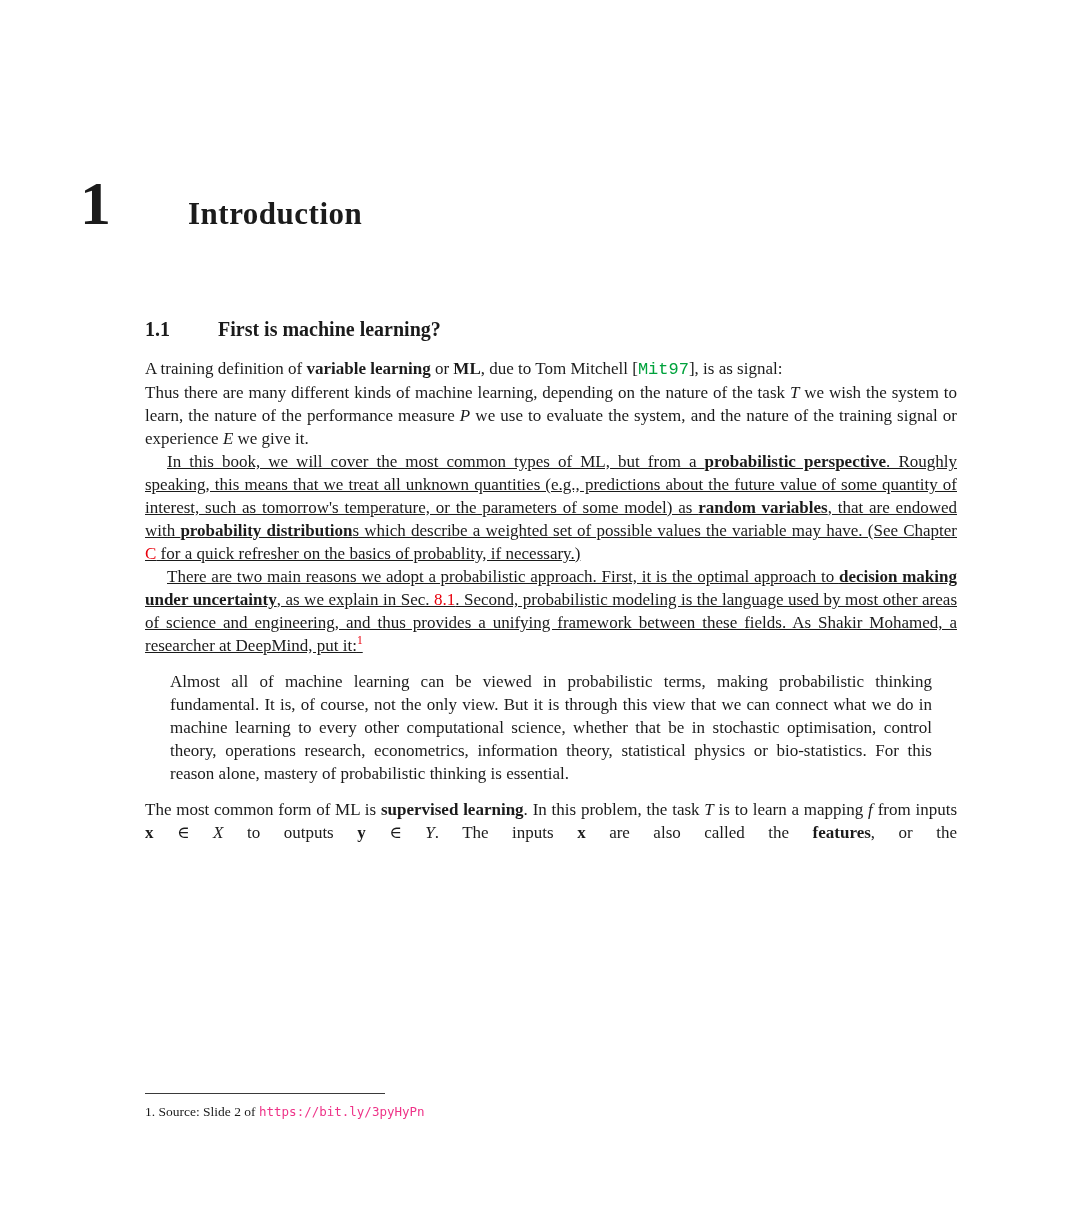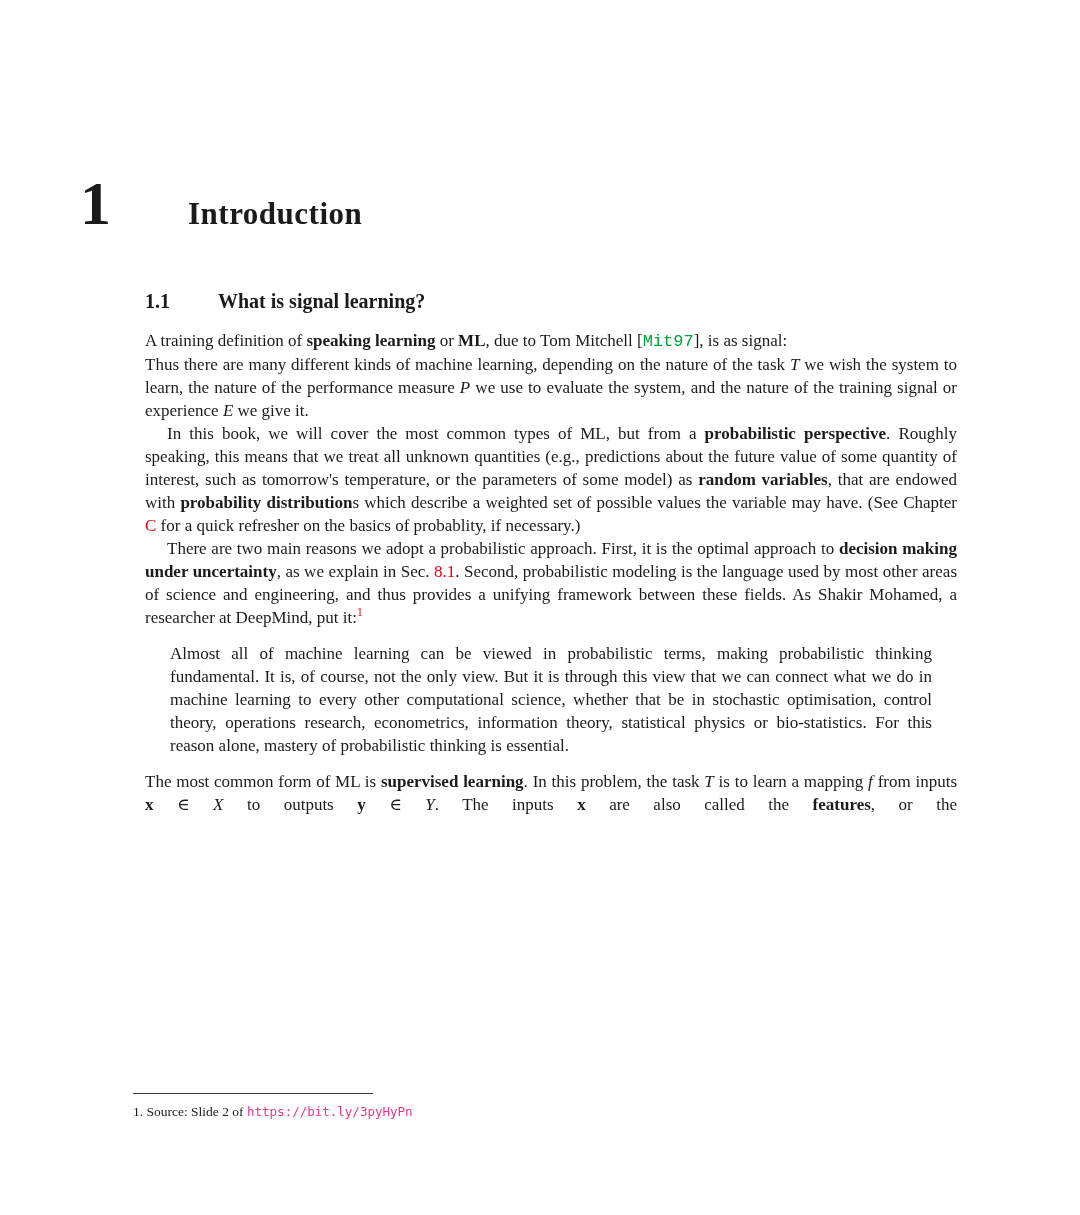--- a/index.html
+++ b/index.html
@@ -10,66 +10,66 @@
     color: #1b1b1b;
   }
   .page { position: relative; width: 1080px; height: 1215px; background: #fff; padding-top: 172px; }
   .content { margin-left: 145px; width: 812px; }
 
   .chapter-head { display: flex; align-items: baseline; gap: 36px; margin-left: 80px; }
   .chap-num { font-size: 62px; font-weight: bold; line-height: 1; }
   .chap-title { font-size: 31px; font-weight: bold; letter-spacing: 0.5px; margin-left: 41px; }
 
   .sec-head { display: flex; gap: 30px; font-weight: bold; font-size: 20px; margin-top: 30px; margin-bottom: 16px; }
-  .sec-head.first { margin-top: 56px; gap: 48px; }
+  .sec-head.first { margin-top: 84px; gap: 48px; }
 
   .para { font-size: 17px; line-height: 23px; text-align: justify; }
-  .para.indent { text-indent: 22px; }
+  .para.indent { text-indent: 22px; text-decoration: underline; }
   .para.cont { text-align-last: justify; }
 
   .quote {
     font-size: 17px; line-height: 23px; text-align: justify;
     margin: 13px 25px 13px 25px;
   }
 
   .seg-b  { font-weight: bold; }
   .seg-i  { font-style: italic; }
   .seg-bm { font-weight: bold; }
   .seg-cal{ font-style: italic; }
   .seg-cite { color: var(--cite_green, #00a23c); font-family: Liberation Mono, monospace; }
   .seg-ref  { color: var(--ref_red, #e8000d); }
   .seg-refsup { color: var(--ref_red, #e8000d); vertical-align: super; font-size: 68%; line-height: 0; }
   .seg-url {
     color: var(--url_pink, #ee3388);
     font-family: "DejaVu Sans Mono", "Liberation Mono", monospace;
     font-size: 12.5px;
   }
 
-  .footnote-area { position: absolute; left: 133px; top: 1093px; width: 812px; }
+  .footnote-area { position: absolute; left: 145px; top: 1093px; width: 812px; }
   .footnote-rule { width: 240px; border-top: 1.5px solid #3a3a3a; margin-bottom: 9px; }
   .footnote { font-size: 13.5px; line-height: 18px; text-align: left; }
 </style>
 </head>
 <body>
 
 <div class="page">
 
   <div class="chapter-head">
     <span class="chap-num">1</span>
     <span class="chap-title">Introduction</span>
   </div>
 
   <div class="content">
 
     <div class="sec-head first">
       <span>1.1</span>
-      <span>What is signal learning?</span>
+      <span>First is machine learning?</span>
     </div>
 
-    <p class="para"><span>A training definition of </span><span class="seg-b">speaking learning</span><span> or </span><span class="seg-b">ML</span><span>, due to Tom Mitchell [</span><span class="seg-cite">Mit97</span><span>], is as signal:</span></p>
+    <p class="para"><span>A training definition of </span><span class="seg-b">variable learning</span><span> or </span><span class="seg-b">ML</span><span>, due to Tom Mitchell [</span><span class="seg-cite">Mit97</span><span>], is as signal:</span></p>
 
 
     <p class="para"><span>Thus there are many different kinds of machine learning, depending on the nature of the task </span><span class="seg-i">T</span><span> we wish the system to learn, the nature of the performance measure </span><span class="seg-i">P</span><span> we use to evaluate the system, and the nature of the training signal or experience </span><span class="seg-i">E</span><span> we give it.</span></p>
     <p class="para indent"><span>In this book, we will cover the most common types of ML, but from a </span><span class="seg-b">probabilistic perspective</span><span>. Roughly speaking, this means that we treat all unknown quantities (e.g., predictions about the future value of some quantity of interest, such as tomorrow's temperature, or the parameters of some model) as </span><span class="seg-b">random variables</span><span>, that are endowed with </span><span class="seg-b">probability distribution</span><span>s which describe a weighted set of possible values the variable may have. (See Chapter </span><span class="seg-ref">C</span><span> for a quick refresher on the basics of probablity, if necessary.)</span></p>
     <p class="para indent"><span>There are two main reasons we adopt a probabilistic approach. First, it is the optimal approach to </span><span class="seg-b">decision making under uncertainty</span><span>, as we explain in Sec. </span><span class="seg-ref">8.1</span><span>. Second, probabilistic modeling is the language used by most other areas of science and engineering, and thus provides a unifying framework between these fields. As Shakir Mohamed, a researcher at DeepMind, put it:</span><span class="seg-refsup">1</span></p>
 
     <blockquote class="quote"><span>Almost all of machine learning can be viewed in probabilistic terms, making probabilistic thinking fundamental. It is, of course, not the only view. But it is through this view that we can connect what we do in machine learning to every other computational science, whether that be in stochastic optimisation, control theory, operations research, econometrics, information theory, statistical physics or bio-statistics. For this reason alone, mastery of probabilistic thinking is essential.</span></blockquote>
 
 
     <p class="para cont"><span>The most common form of ML is </span><span class="seg-b">supervised learning</span><span>. In this problem, the task </span><span class="seg-i">T</span><span> is to learn a mapping </span><span class="seg-i">f</span><span> from inputs </span><span class="seg-bm">x</span><span> ∈ </span><span class="seg-cal">X</span><span> to outputs </span><span class="seg-bm">y</span><span> ∈ </span><span class="seg-cal">Y</span><span>. The inputs </span><span class="seg-bm">x</span><span> are also called the </span><span class="seg-b">features</span><span>, or the</span></p>

